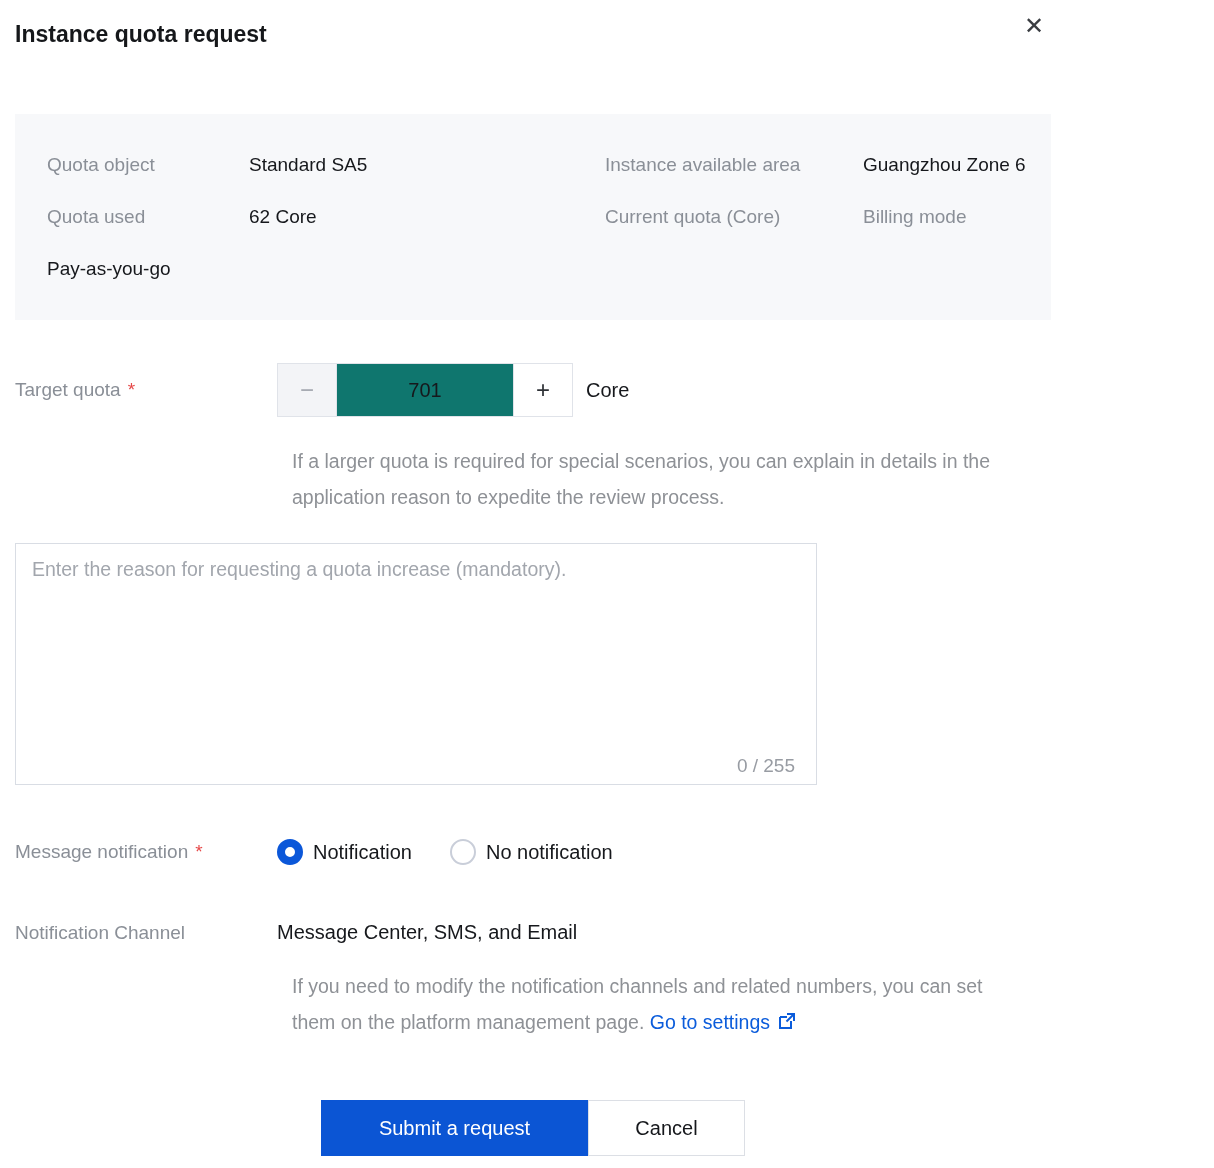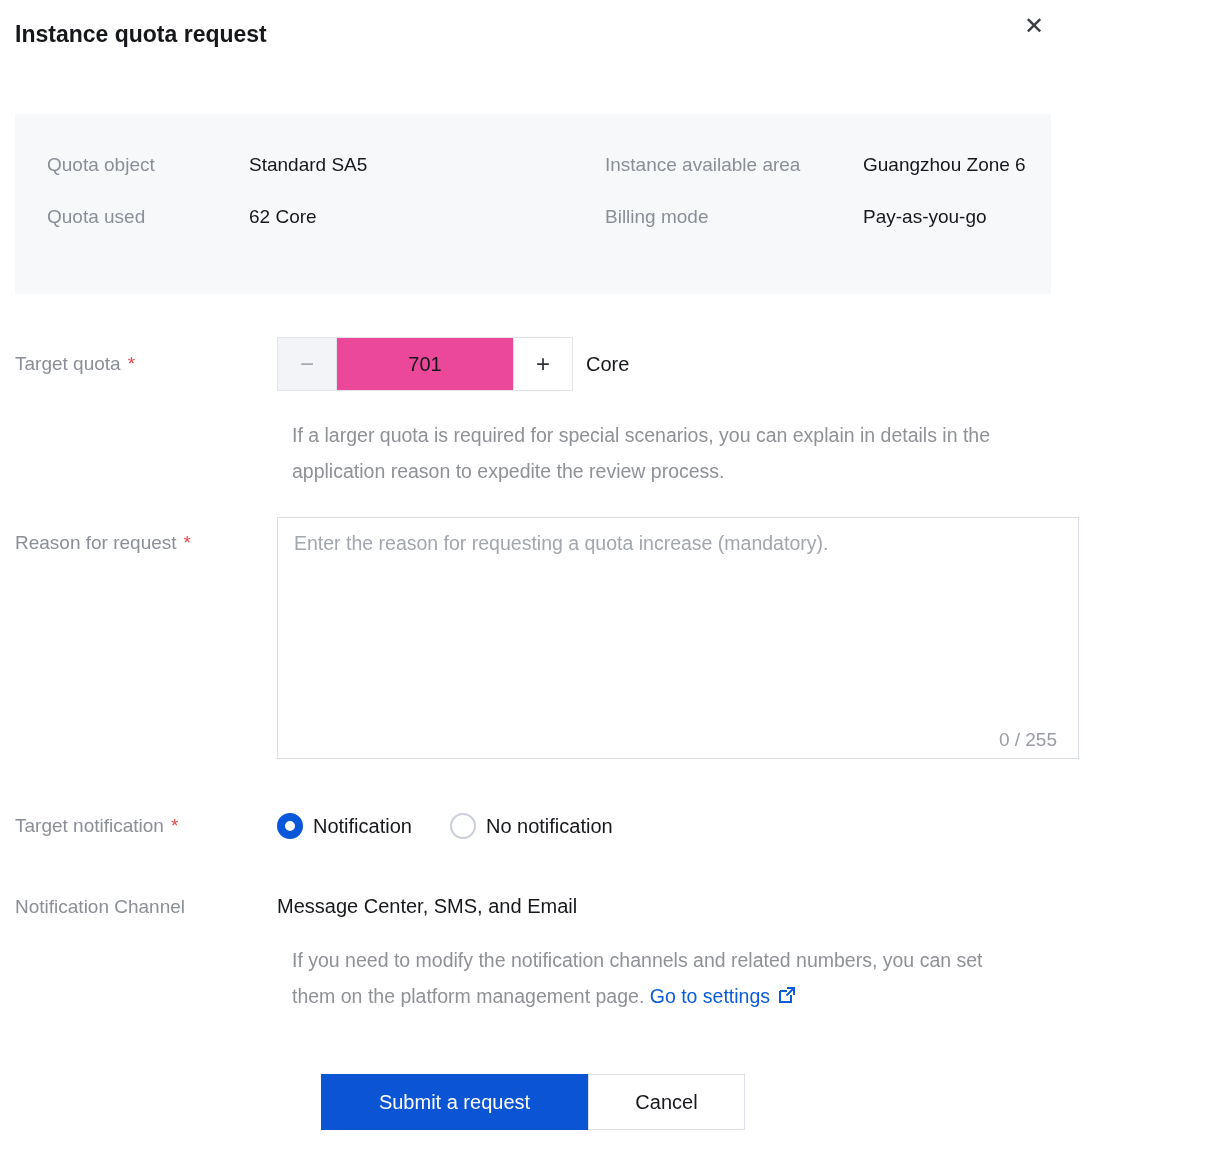--- a/index.html
+++ b/index.html
@@ -27,21 +27,21 @@
 
   
   .row-quota { margin-top:43px; }
   .stepper { display:flex; height:54px; }
   .step-btn { width:60px; height:54px; display:flex; align-items:center; justify-content:center;
               font-size:24px; border:1px solid #e0e3e9; background:#fff; cursor:pointer;
               font-family:"Liberation Sans", sans-serif; }
   .step-minus { background:#f3f4f7; color:#a4a8b0; }
   .step-input { width:178px; height:54px; text-align:center; font-size:20px; color:#16181c;
                 border:1px solid #e0e3e9; margin-left:-1px; outline:none;
-                font-family:"Liberation Sans", sans-serif; background:#ec4899; }
+                font-family:"Liberation Sans", sans-serif; background:#0f766e; }
   .step-plus { margin-left:-1px; color:#2e3136; }
   .unit { margin-left:13px; font-size:20px; color:#16181c; }
 
   .help-text { margin:26px 40px 0 277px; font-size:19.5px; line-height:36px; color:#8e9196; max-width:880px; }
 
   
   .row-reason { margin-top:28px; align-items:flex-start; }
   .row-reason .form-label { padding-top:15px; }
   .ta-wrap { position:relative; width:802px; }
   .reason-ta { width:802px; height:242px; border:1px solid #d9dde4; background:#fff;
@@ -83,20 +83,21 @@
   <button class="close-btn">✕</button>
 
   <div class="summary">
     <div class="sum-label">Quota object</div>
     <div class="sum-value">Standard SA5</div>
     <div class="sum-label">Instance available area</div>
     <div class="sum-value">Guangzhou Zone 6</div>
 
     <div class="sum-label">Quota used</div>
     <div class="sum-value">62 Core</div>
+    <div class="sum-label">Current quota (Core)</div>
 
     <div class="sum-label">Billing mode</div>
     <div class="sum-value">Pay-as-you-go</div>
     <div></div>
     <div></div>
   </div>
 
   <div class="form-row row-quota">
     <div class="form-label"><span>Target quota</span><span class="req">*</span></div>
     <div class="stepper">
@@ -106,29 +107,28 @@
       <input class="step-input" value="701" style="">
       <button class="step-btn step-plus">
           <span>+</span>
         </button>
     </div>
     <span class="unit">Core</span>
   </div>
   <p class="help-text">If a larger quota is required for special scenarios, you can explain in details in the application reason to expedite the review process.</p>
 
   <div class="form-row row-reason">
-    <div class="form-label"><span>Reason for request</span><span class="req">*</span></div>
     <div class="ta-wrap">
       <textarea class="reason-ta" placeholder="Enter the reason for requesting a quota increase (mandatory)." style=""></textarea>
       <div class="ta-counter">0 / 255</div>
     </div>
   </div>
 
   <div class="form-row row-radio">
-    <div class="form-label"><span>Target notification</span><span class="req">*</span></div>
+    <div class="form-label"><span>Message notification</span><span class="req">*</span></div>
     <div class="radio-group">
       <div class="radio-opt">
         <span class="radio-circle radio-on"></span>
         <span class="radio-text">Notification</span>
       </div>
       <div class="radio-opt">
         <span class="radio-circle radio-off"></span>
         <span class="radio-text">No notification</span>
       </div>
     </div>

